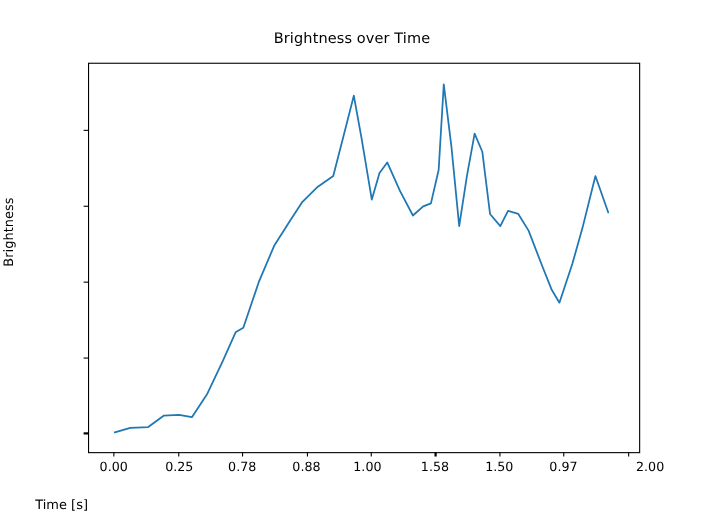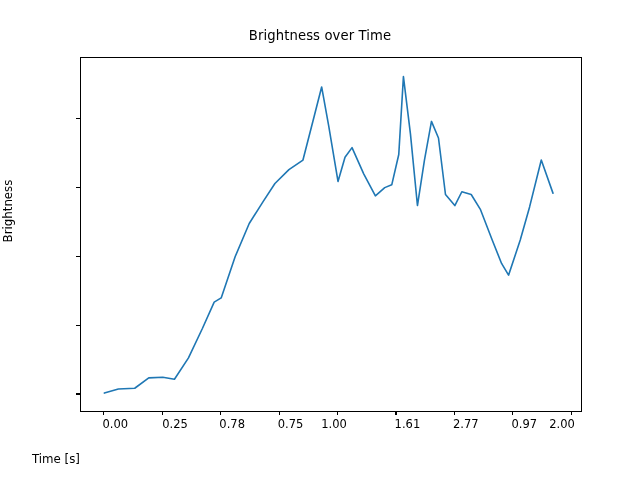--- a/index.html
+++ b/index.html
@@ -54,21 +54,20 @@
     background: #000000;
     left: 76.4px;
   }
   .xtick-label {
     position: absolute;
     top: 417px;
     font-size: 11.5px;
     color: #000000;
     white-space: nowrap;
     transform: translateX(-50%);
-    margin-left: 12px;
   }
   .xtick-mark {
     position: absolute;
     top: 411.1px;
     width: 1.1px;
     height: 3.6px;
     background: #000000;
   }
   #xlabel {
     position: absolute;
@@ -99,26 +98,26 @@
   <div id="chart-title">Brightness over Time</div>
 
   <div id="ylabel">Brightness</div>
   <div id="xlabel">Time [s]</div>
 
   <div id="ytick-labels"></div>
   <div id="xtick-labels">
       <div class="xtick-label" style="left: 103.364px;">0.00</div>
       <div class="xtick-label" style="left: 163px;">0.25</div>
       <div class="xtick-label" style="left: 220.187px;">0.78</div>
-      <div class="xtick-label" style="left: 278.598px;">0.75</div>
-      <div class="xtick-label" style="left: 322px;">1.00</div>
-      <div class="xtick-label" style="left: 395.421px;">1.61</div>
-      <div class="xtick-label" style="left: 453.832px;">2.77</div>
+      <div class="xtick-label" style="left: 278.598px;">0.88</div>
+      <div class="xtick-label" style="left: 334px;">1.00</div>
+      <div class="xtick-label" style="left: 395.421px;">1.58</div>
+      <div class="xtick-label" style="left: 453.832px;">1.50</div>
       <div class="xtick-label" style="left: 512.243px;">0.97</div>
-      <div class="xtick-label" style="left: 550px;">2.00</div>
+      <div class="xtick-label" style="left: 591px;">2.00</div>
     </div>
 
   <div id="plot-area">
     <svg id="data-svg" viewBox="0 0 500 353" preserveAspectRatio="none">
       <polyline id="series-path" fill="none" stroke="#1f77b4" stroke-width="1.6" stroke-linejoin="round" stroke-linecap="round" points="23.36,335.07 37.38,330.94 53.74,330.25 67.76,319.91 81.78,319.22 93.46,321.29 107.48,299.91 121.50,270.27 133.18,244.07 140.19,239.93 154.21,198.56 168.22,165.47 182.24,143.41 193.93,125.48 207.94,111.69 221.96,102.04 233.64,56.54 240.65,28.96 247.66,67.57 257.01,123.41 264.02,99.28 271.03,89.63 282.71,115.83 294.39,137.89 303.74,129.62 310.75,126.86 317.76,96.52 322.43,18.62 329.44,75.84 336.45,147.54 343.46,102.04 350.47,63.43 357.48,79.98 364.49,136.51 373.83,147.54 380.84,133.75 390.19,136.51 399.53,151.68 411.21,182.02 420.56,205.46 427.57,217.18 439.25,182.02 448.60,148.92 460.28,102.04 471.96,135.13"></polyline>
     </svg>
   </div>
 
 <div class="ytick-mark" style="top: 393.453px;"></div>
     <div class="ytick-mark" style="top: 324.508px;"></div>

